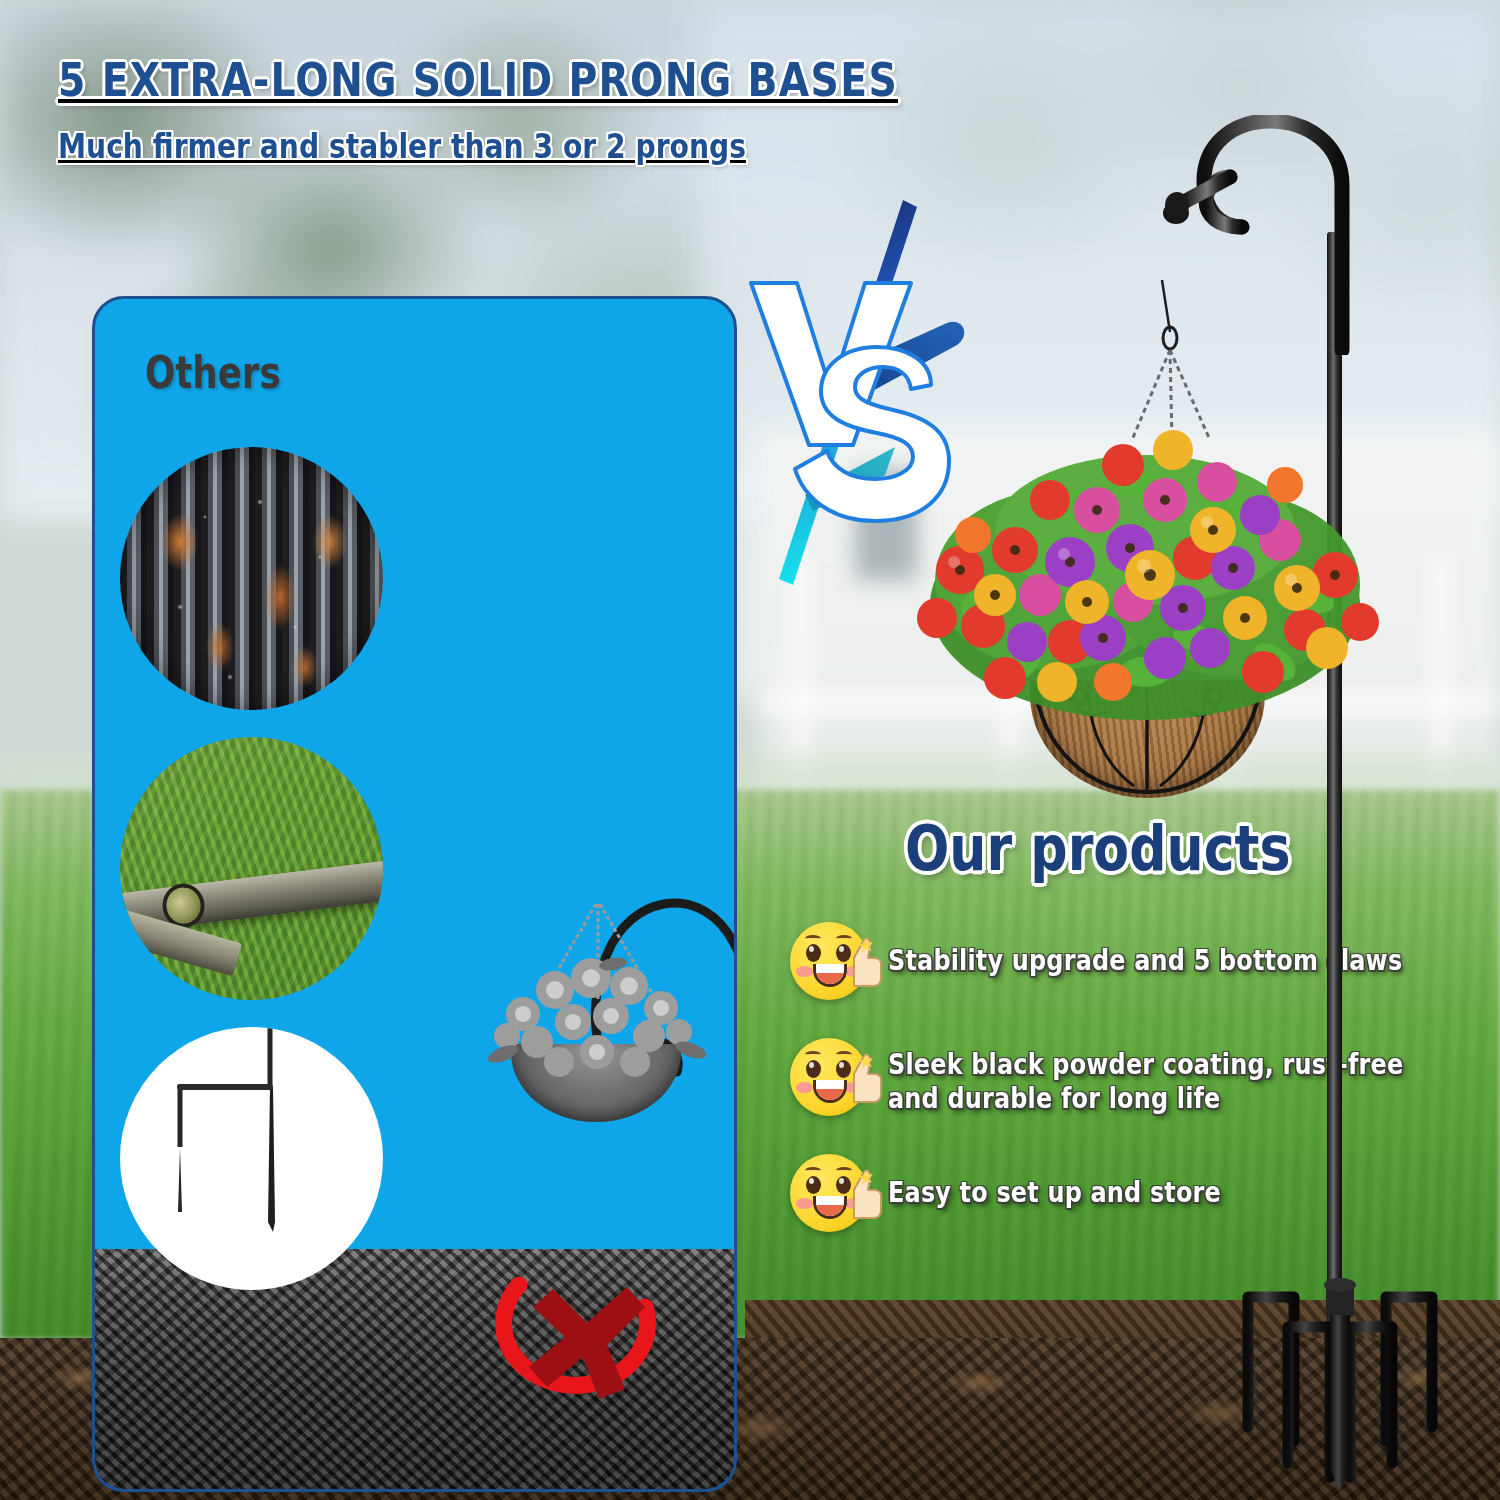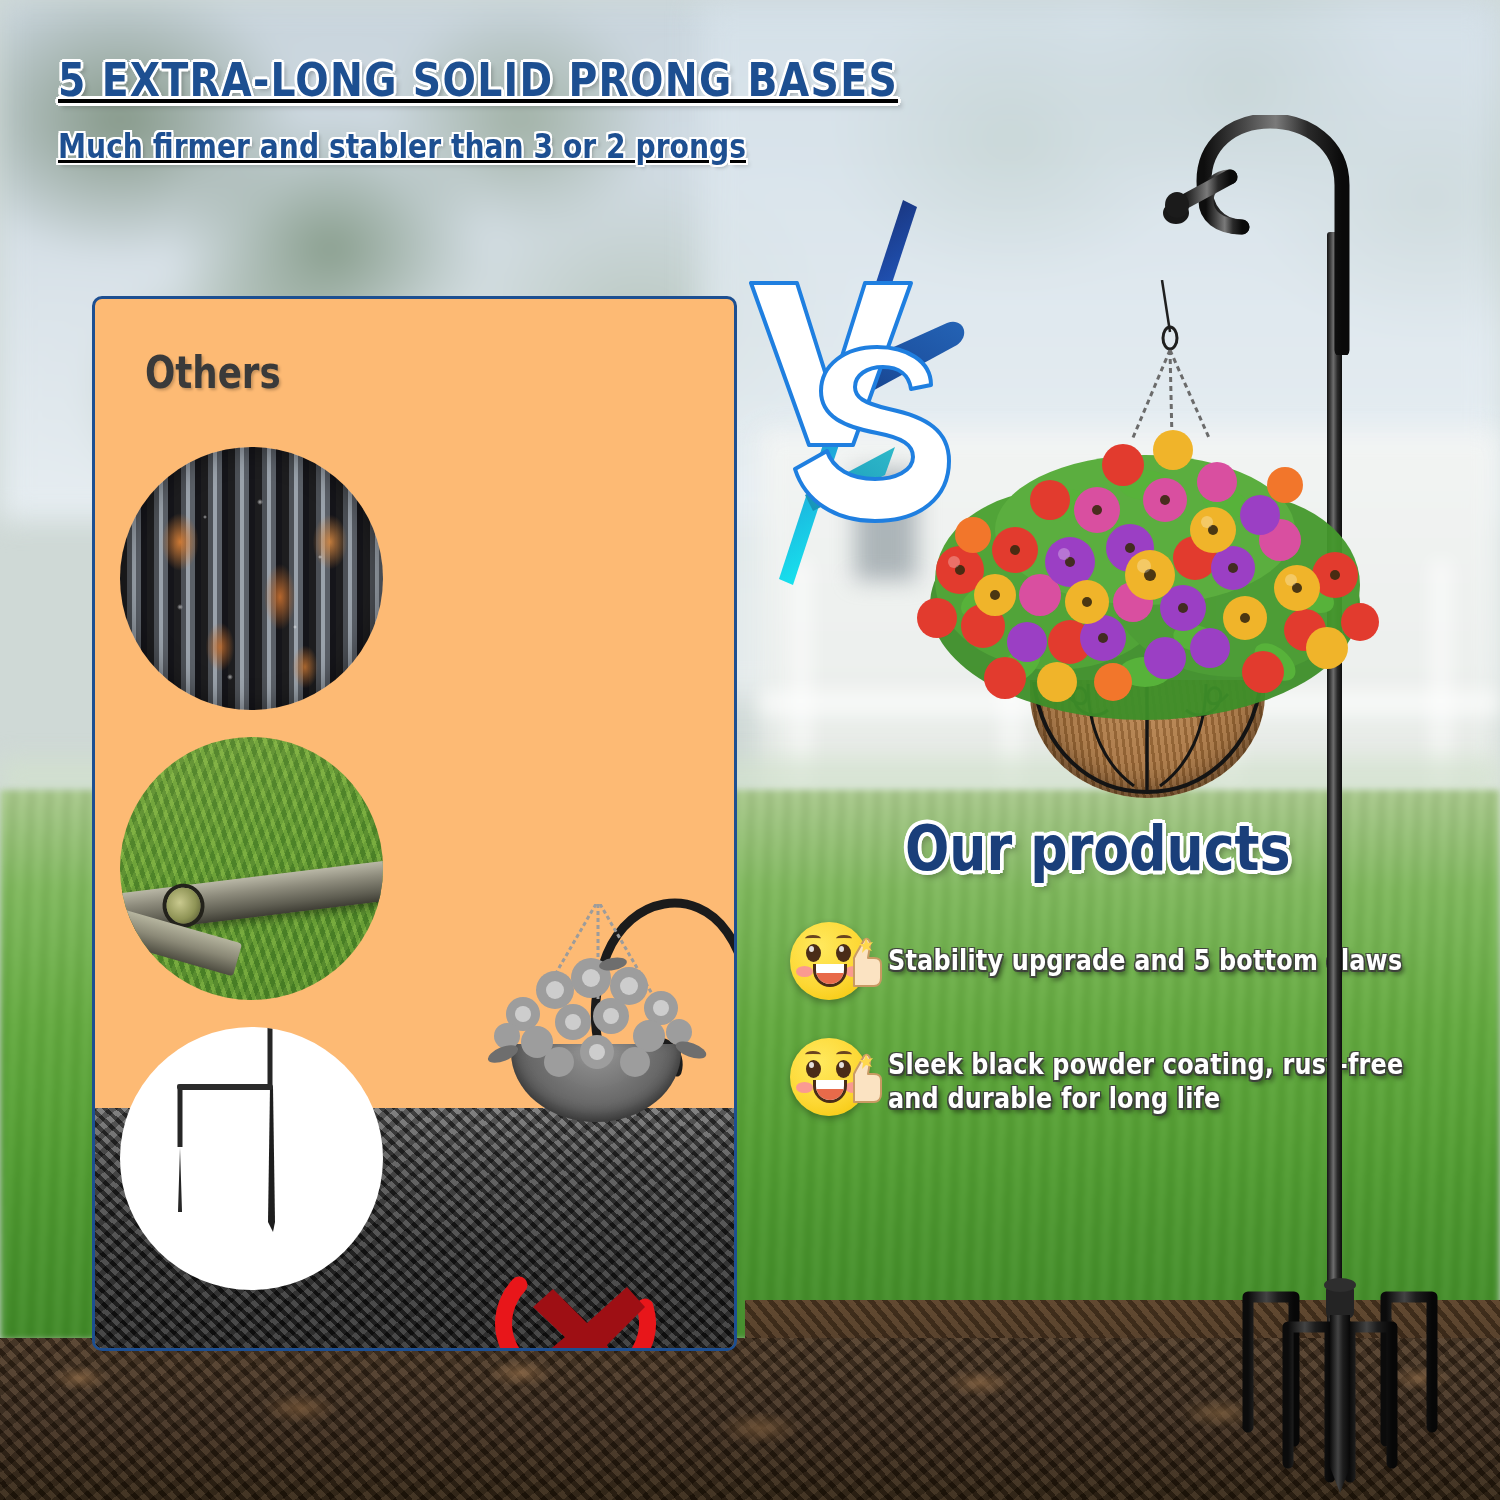--- a/index.html
+++ b/index.html
@@ -105,22 +105,22 @@
     font-family:"DejaVu Sans Condensed","Liberation Sans", sans-serif;
     transform:scaleX(.95); transform-origin:left center;
     text-shadow:
       -2px -2px 0 #fff, 2px -2px 0 #fff, -2px 2px 0 #fff, 2px 2px 0 #fff,
       -2px 0 0 #fff, 2px 0 0 #fff, 0 -2px 0 #fff, 0 2px 0 #fff,
       3px 3px 4px rgba(0,0,0,.22);
   }
 
   
   #others-panel {
-    position:absolute; left:92px; top:296px; width:645px; height:1055px;
-    background:#fdba74; border:3px solid #1d4f91; border-radius:10px;
+    position:absolute; left:92px; top:296px; width:645px; height:1196px;
+    background:#0ea5e9; border:3px solid #1d4f91; border-radius:32px;
     overflow:hidden;
   }
   .others-title {
     position:absolute; left:50px; top:48px;
     font-size:44px; font-weight:bold; color:#3a3a3a;
     font-family:"DejaVu Sans Condensed","Liberation Sans", sans-serif;
     transform:scaleX(.9); transform-origin:left center;
     text-shadow:2px 2px 3px rgba(0,0,0,.22);
   }
   
@@ -473,20 +473,38 @@
         <div class="mouth"></div>
       </div>
       <svg class="thumb" viewBox="0 0 36 54">
         <path d="M6 22 L6 50 L26 50 C31 50 33 46 33 42 L33 28 C33 24 30 22 26 22 L20 22 L22 10 C23 4 19 1 16 4 L8 18 Z" fill="#fbe3c2" stroke="#c99a63" stroke-width="2" stroke-linejoin="round"></path>
         <path d="M18 2 L20 7 L25 6 L21 11 L24 15 L18 13 L14 17 L15 11 L11 8 L16 8 Z" fill="#ffd84d"></path>
       </svg>
     </div>
     <div class="bullet-text">Sleek black powder coating, rust-free and durable for long life</div>
   </div>
 
+  <div class="bullet bullet-3">
+    <div class="bullet-emoji">
+      <div class="face">
+        <div class="brow l"></div>
+        <div class="brow r"></div>
+        <div class="eye l"></div>
+        <div class="eye r"></div>
+        <div class="cheek l"></div>
+        <div class="cheek r"></div>
+        <div class="mouth"></div>
+      </div>
+      <svg class="thumb" viewBox="0 0 36 54">
+        <path d="M6 22 L6 50 L26 50 C31 50 33 46 33 42 L33 28 C33 24 30 22 26 22 L20 22 L22 10 C23 4 19 1 16 4 L8 18 Z" fill="#fbe3c2" stroke="#c99a63" stroke-width="2" stroke-linejoin="round"></path>
+        <path d="M18 2 L20 7 L25 6 L21 11 L24 15 L18 13 L14 17 L15 11 L11 8 L16 8 Z" fill="#ffd84d"></path>
+      </svg>
+    </div>
+    <div class="bullet-text">Easy to set up and store</div>
+  </div>
 </div>
 
 <div class="pole"></div>
 
 <svg class="hook-svg" width="260" height="240" viewBox="0 0 260 240">
   <defs>
     <linearGradient id="metalG" x1="0" y1="0" x2="1" y2="0">
       <stop offset="0%" stop-color="#0e0e0e"></stop>
       <stop offset="30%" stop-color="#4a4a4a"></stop>
       <stop offset="52%" stop-color="#7a7a7a"></stop>

